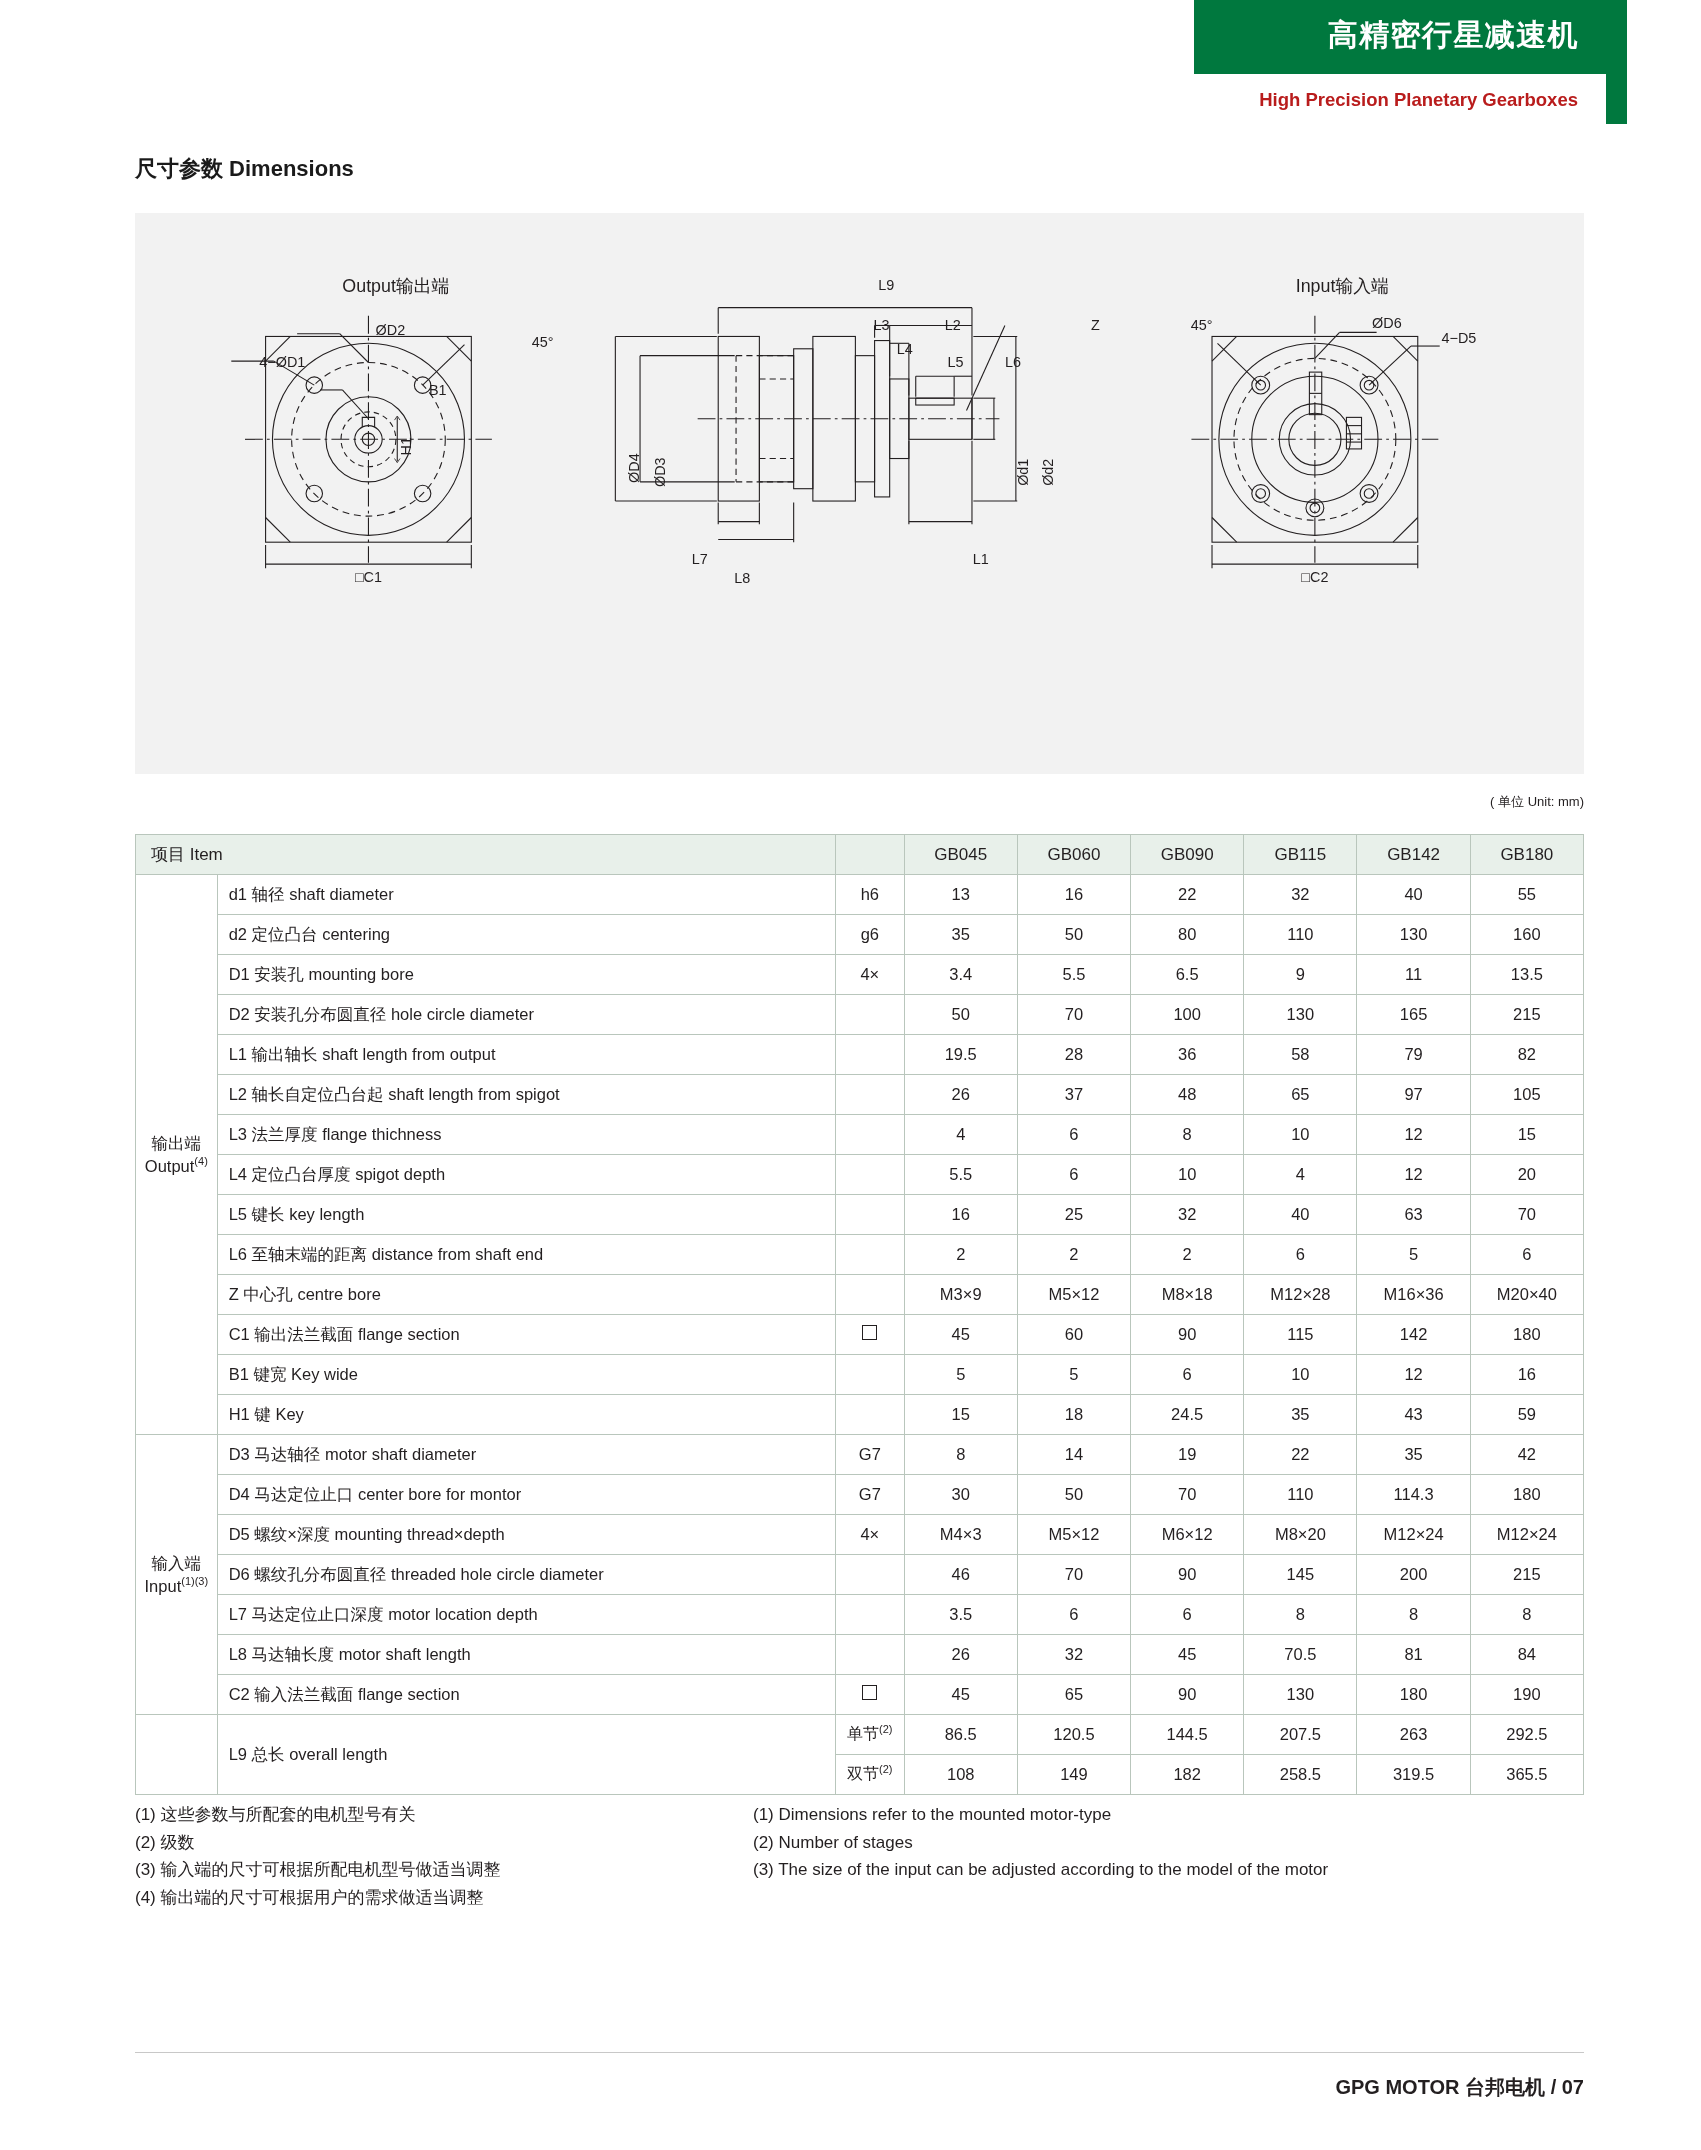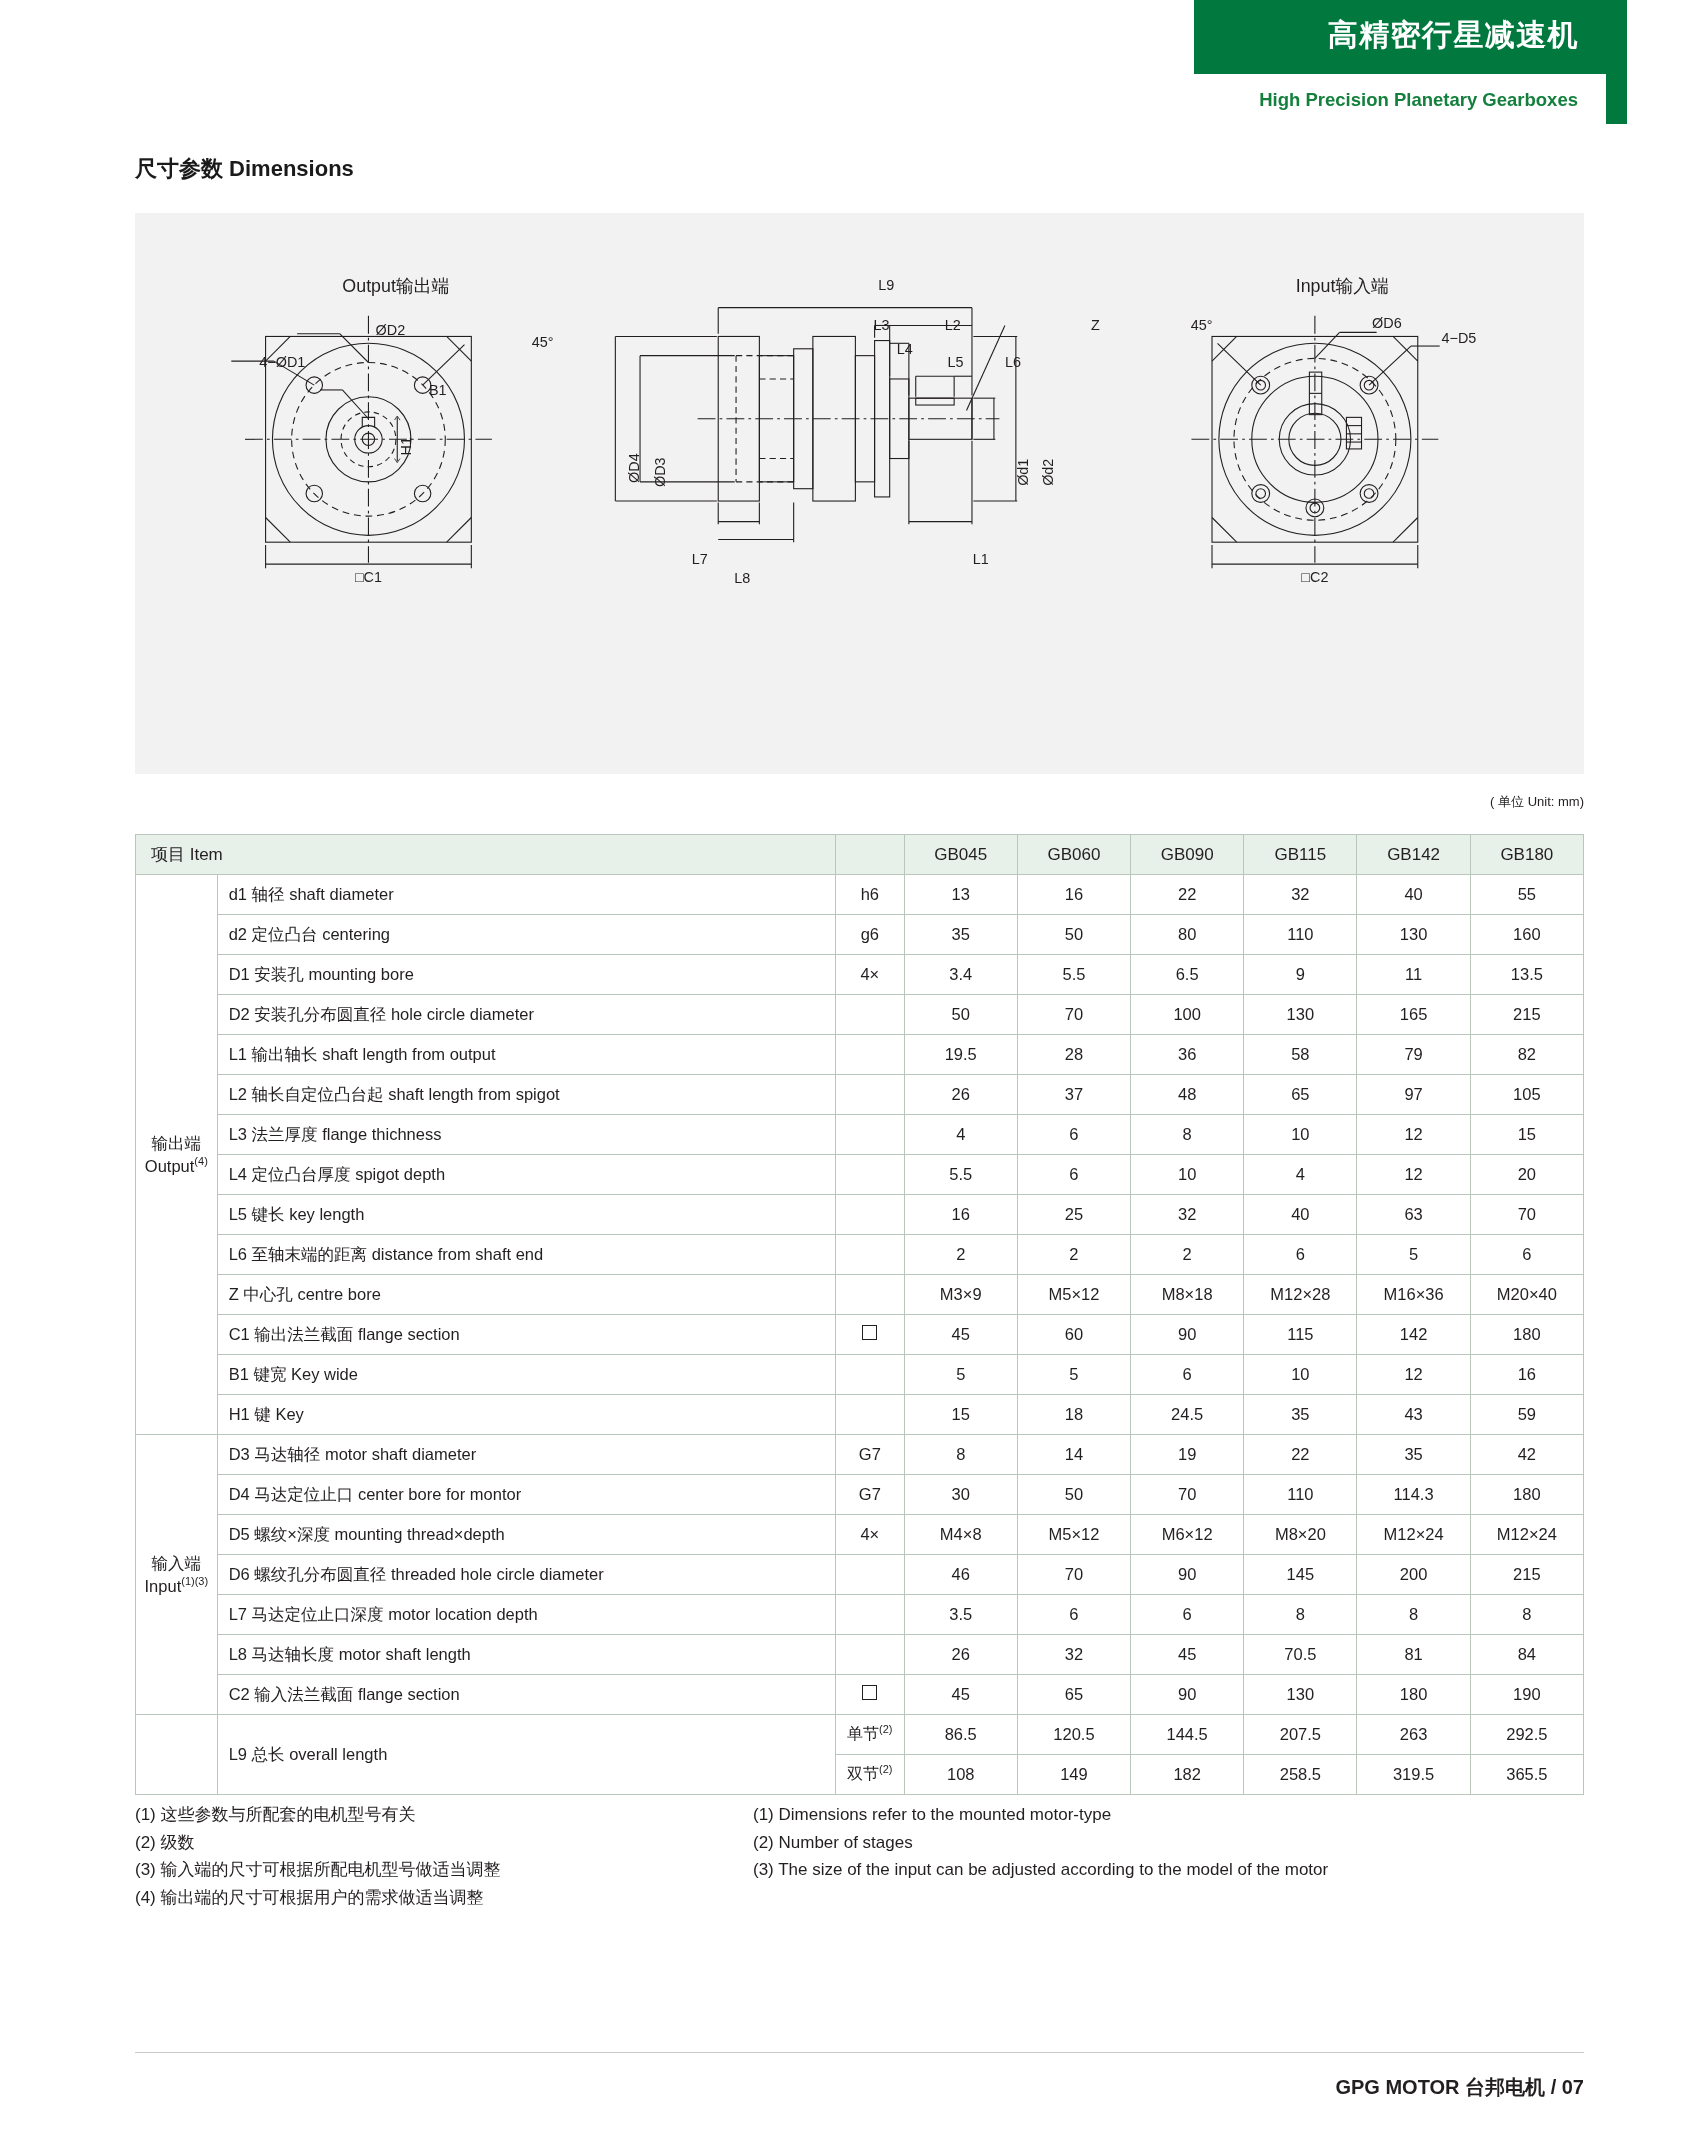--- a/index.html
+++ b/index.html
@@ -50,21 +50,21 @@
     font-size: 30px;
     font-weight: bold;
     letter-spacing: 1.4px;
   }
   .header-sub {
     position: absolute;
     top: 89px;
     left: 1029px;
     width: 549px;
     text-align: right;
-    color: #15803d;
+    color: #b91c1c;
     font-size: 18.5px;
     font-weight: bold;
   }
 
   
   .section-title {
     position: absolute;
     top: 154px;
     left: 135px;
     font-size: 22px;
@@ -592,21 +592,21 @@
         <td class="c-val">30</td>
         <td class="c-val">50</td>
         <td class="c-val">70</td>
         <td class="c-val">110</td>
         <td class="c-val">114.3</td>
         <td class="c-val">180</td>
       </tr>
       <tr>
         <td class="c-label">D5 螺纹×深度 mounting thread×depth</td>
         <td class="c-unit">4×</td>
-        <td class="c-val">M4×8</td>
+        <td class="c-val">M4×3</td>
         <td class="c-val">M5×12</td>
         <td class="c-val">M6×12</td>
         <td class="c-val">M8×20</td>
         <td class="c-val">M12×24</td>
         <td class="c-val">M12×24</td>
       </tr>
       <tr>
         <td class="c-label">D6 螺纹孔分布圆直径 threaded hole circle diameter</td>
         <td class="c-unit"></td>
         <td class="c-val">46</td>

